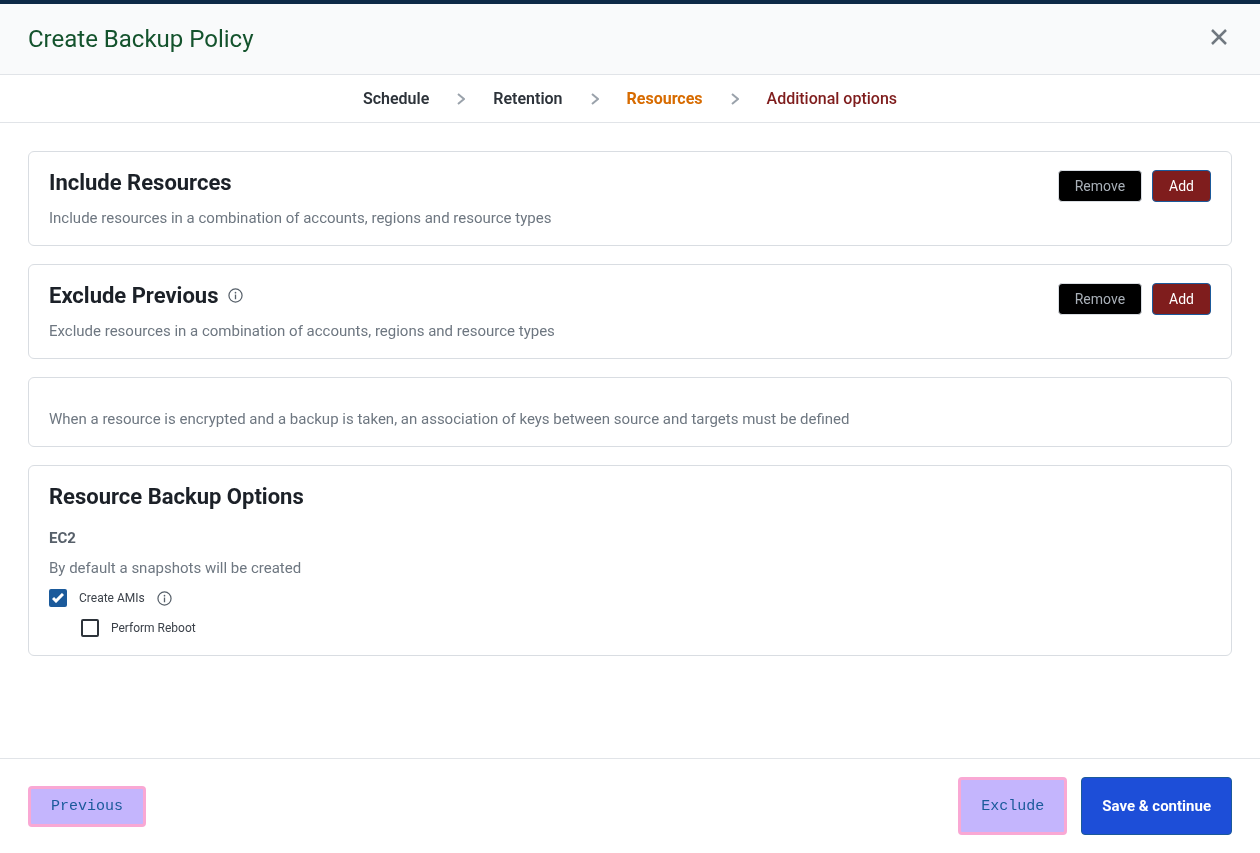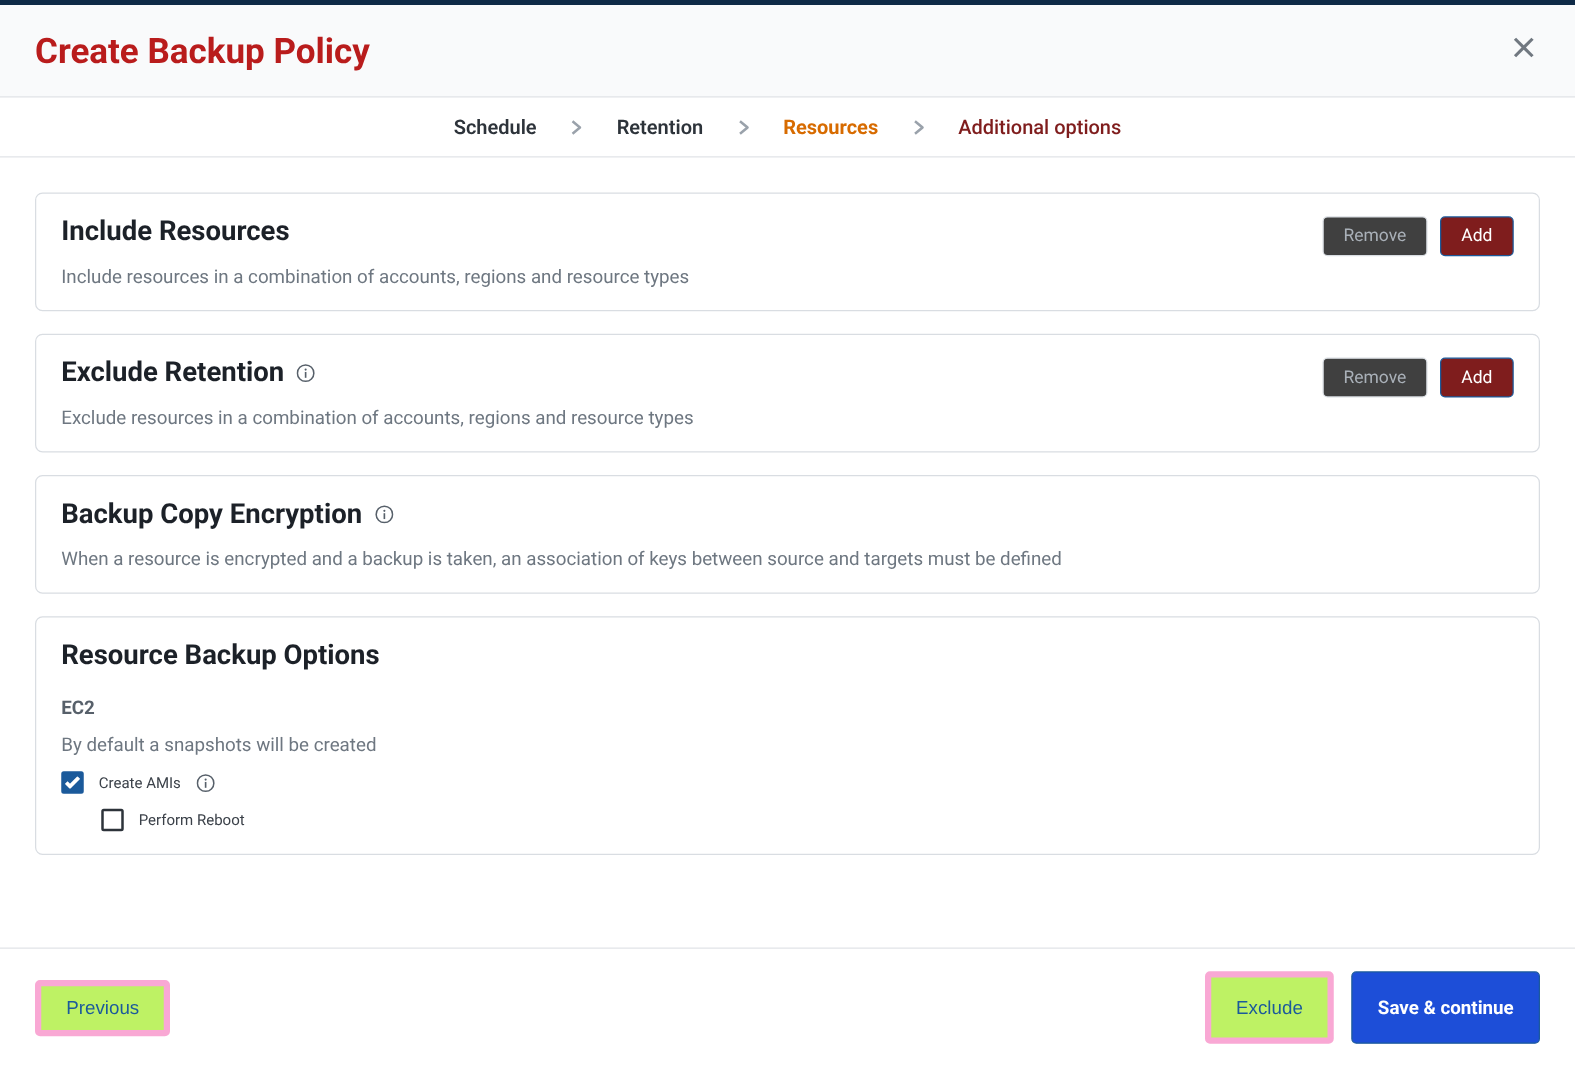--- a/index.html
+++ b/index.html
@@ -22,23 +22,23 @@
     }
     .header {
       display: flex;
       justify-content: space-between;
       align-items: center;
       padding: 20px 28px 20px 28px;
       border-bottom: 1px solid #e1e4e8;
       background: #f9fafb;
     }
     .header-title {
-      font-size: 28px;
-      font-weight: 700;
-      color: #b91c1c;
+      font-size: 24px;
+      font-weight: 400;
+      color: #14532d;
     }
     .close-icon {
       cursor: pointer;
       color: #6e7781;
       font-size: 22px;
       line-height: 1;
       padding: 4px;
     }
     .close-icon svg {
       width: 18px;
@@ -120,21 +120,21 @@
       cursor: pointer;
       border: 1px solid transparent;
       font-family: inherit;
     }
     .btn-primary {
       background: #7f1d1d;
       color: #ffffff;
       border-color: #1b5a9b;
     }
     .btn-outline-disabled {
-      background: #404040;
+      background: #000000;
       color: #a9b0b8;
       border: 1px solid #d9dde2;
       cursor: not-allowed;
     }
     .info-icon {
       display: inline-flex;
       align-items: center;
       justify-content: center;
     }
     .info-icon svg {
@@ -193,28 +193,28 @@
       display: flex;
       justify-content: space-between;
       align-items: center;
       background: #ffffff;
     }
     .footer-right {
       display: flex;
       gap: 14px;
     }
     .btn-outline-primary {
-      background: #bef264;
+      background: #c4b5fd;
       color: #1b5a9b;
-      border: 5px solid #f9a8d4;
+      border: 3px solid #f9a8d4;
       padding: 9px 20px;
       font-size: 15px;
       border-radius: 4px;
       cursor: pointer;
-      font-family: Liberation Sans, sans-serif;
+      font-family: Liberation Mono, monospace;
     }
     .btn-solid-primary {
       background: #1d4ed8;
       color: #ffffff;
       border: 1px solid #1b5a9b;
       padding: 19px 20px;
       font-size: 15px;
       border-radius: 4px;
       cursor: pointer;
       font-family: inherit;
@@ -272,49 +272,39 @@
         <button class="btn btn-outline-disabled">Remove</button>
         <button class="btn btn-primary">Add</button>
       </div>
     </div>
   </div>
 
   <div class="card">
     <div class="card-header">
       <div>
         <div class="card-title-wrap">
-          <div class="card-title">Exclude Retention</div>
+          <div class="card-title">Exclude Previous</div>
           <span class="info-icon">
             <svg viewBox="0 0 16 16">
                 <circle cx="8" cy="8" r="7" fill="none" stroke="#57606a" stroke-width="1.3"></circle>
                 <circle cx="8" cy="5" r="0.9" fill="#57606a"></circle>
                 <rect x="7.3" y="7" width="1.4" height="5" fill="#57606a"></rect>
               </svg>
           </span>
         </div>
         <div class="card-subtitle">Exclude resources in a combination of accounts, regions and resource types</div>
       </div>
       <div class="card-actions">
         <button class="btn btn-outline-disabled">Remove</button>
         <button class="btn btn-primary">Add</button>
       </div>
     </div>
   </div>
 
   <div class="card">
-    <div class="card-title-wrap">
-      <div class="card-title">Backup Copy Encryption</div>
-      <span class="info-icon">
-        <svg viewBox="0 0 16 16">
-            <circle cx="8" cy="8" r="7" fill="none" stroke="#57606a" stroke-width="1.3"></circle>
-            <circle cx="8" cy="5" r="0.9" fill="#57606a"></circle>
-            <rect x="7.3" y="7" width="1.4" height="5" fill="#57606a"></rect>
-          </svg>
-      </span>
-    </div>
     <div class="card-subtitle">When a resource is encrypted and a backup is taken, an association of keys between source and targets must be defined</div>
   </div>
 
   <div class="card">
     <div class="card-title">Resource Backup Options</div>
     <div class="sub-heading">EC2</div>
     <div class="card-subtitle" style="margin-top:4px;">By default a snapshots will be created</div>
 
     <div class="option-row">
       <div class="checkbox checked">

